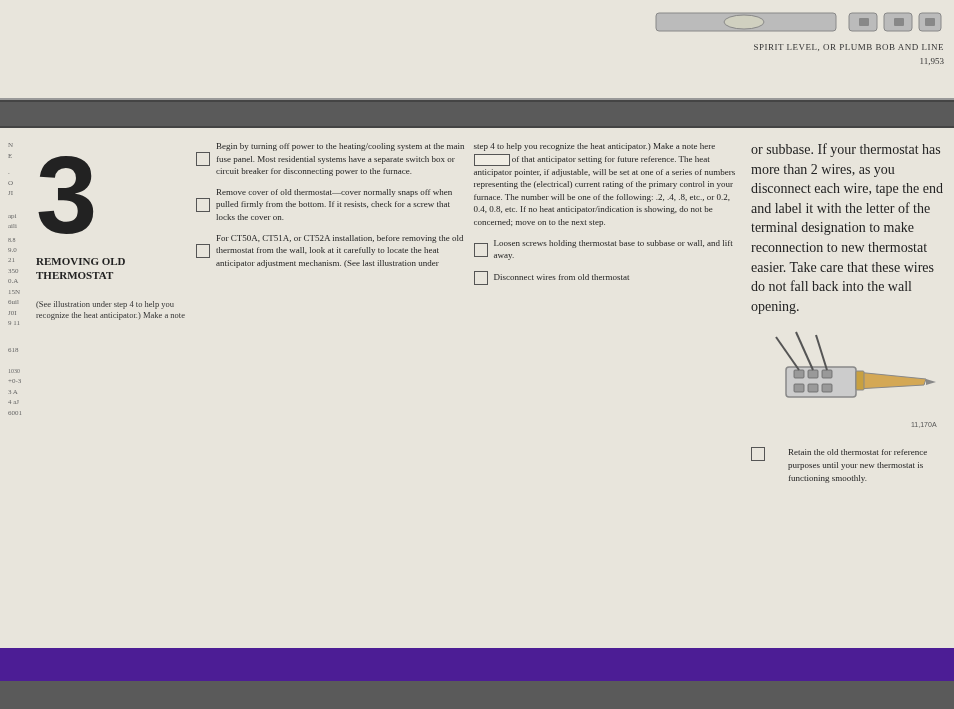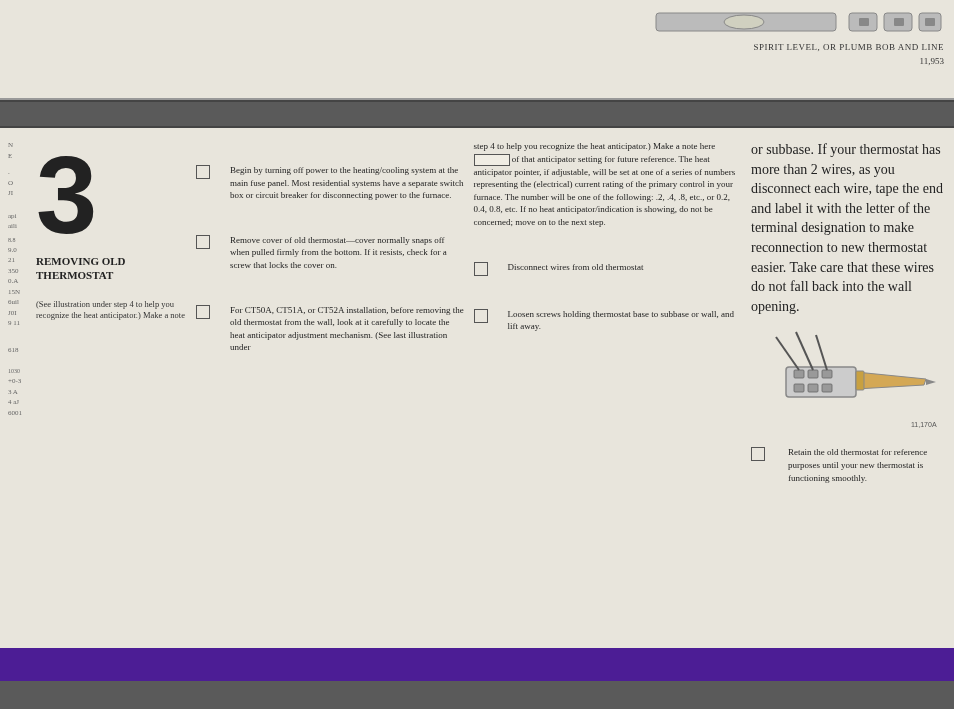--- a/index.html
+++ b/index.html
@@ -132,23 +132,22 @@
 
     .col {
       flex: 1;
       display: flex;
       flex-direction: column;
       gap: 8px;
     }
 
     .instruction-item {
       display: flex;
-      gap: 20px;
-      align-items: flex-start;
-      margin-top: 24px;
+      gap: 6px;
+      align-items: center;
     }
 
     .checkbox-box {
       width: 14px;
       height: 14px;
       border: 1.5px solid #555;
       background: #e8e5dc;
       flex-shrink: 0;
       margin-top: 1px;
     }
@@ -294,27 +293,27 @@
           </div>
         </div>
       </div>
 
       <div class="col">
         <div class="instruction-text" style="font-size:9px;line-height:1.4;">
           step 4 to help you recognize the heat anticipator.) Make a note here <span class="input-box"></span> of that anticipator setting for future reference. The heat anticipator pointer, if adjustable, will be set at one of a series of numbers representing the (electrical) current rating of the primary control in your furnace. The number will be one of the following: .2, .4, .8, etc., or 0.2, 0.4, 0.8, etc. If no heat anticipator/indication is showing, do not be concerned; move on to the next step.
         </div>
         <div class="instruction-item">
           <div class="checkbox-box"></div>
-          <div class="instruction-text">Disconnect wires from old thermostat</div>
-        </div>
-        <div class="instruction-item">
-          <div class="checkbox-box"></div>
           <div class="instruction-text">
             Loosen screws holding thermostat base to subbase or wall, and lift away.
           </div>
+        </div>
+        <div class="instruction-item">
+          <div class="checkbox-box"></div>
+          <div class="instruction-text">Disconnect wires from old thermostat</div>
         </div>
       </div>
 
       <div class="right-col">
         <div class="instruction-text" style="font-size:14px;line-height:1.4;">
           or subbase. If your thermostat has more than 2 wires, as you disconnect each wire, tape the end and label it with the letter of the terminal designation to make reconnection to new thermostat easier. Take care that these wires do not fall back into the wall opening.
         </div>
 
         <div class="wire-illustration">
           <svg width="185" height="105">

